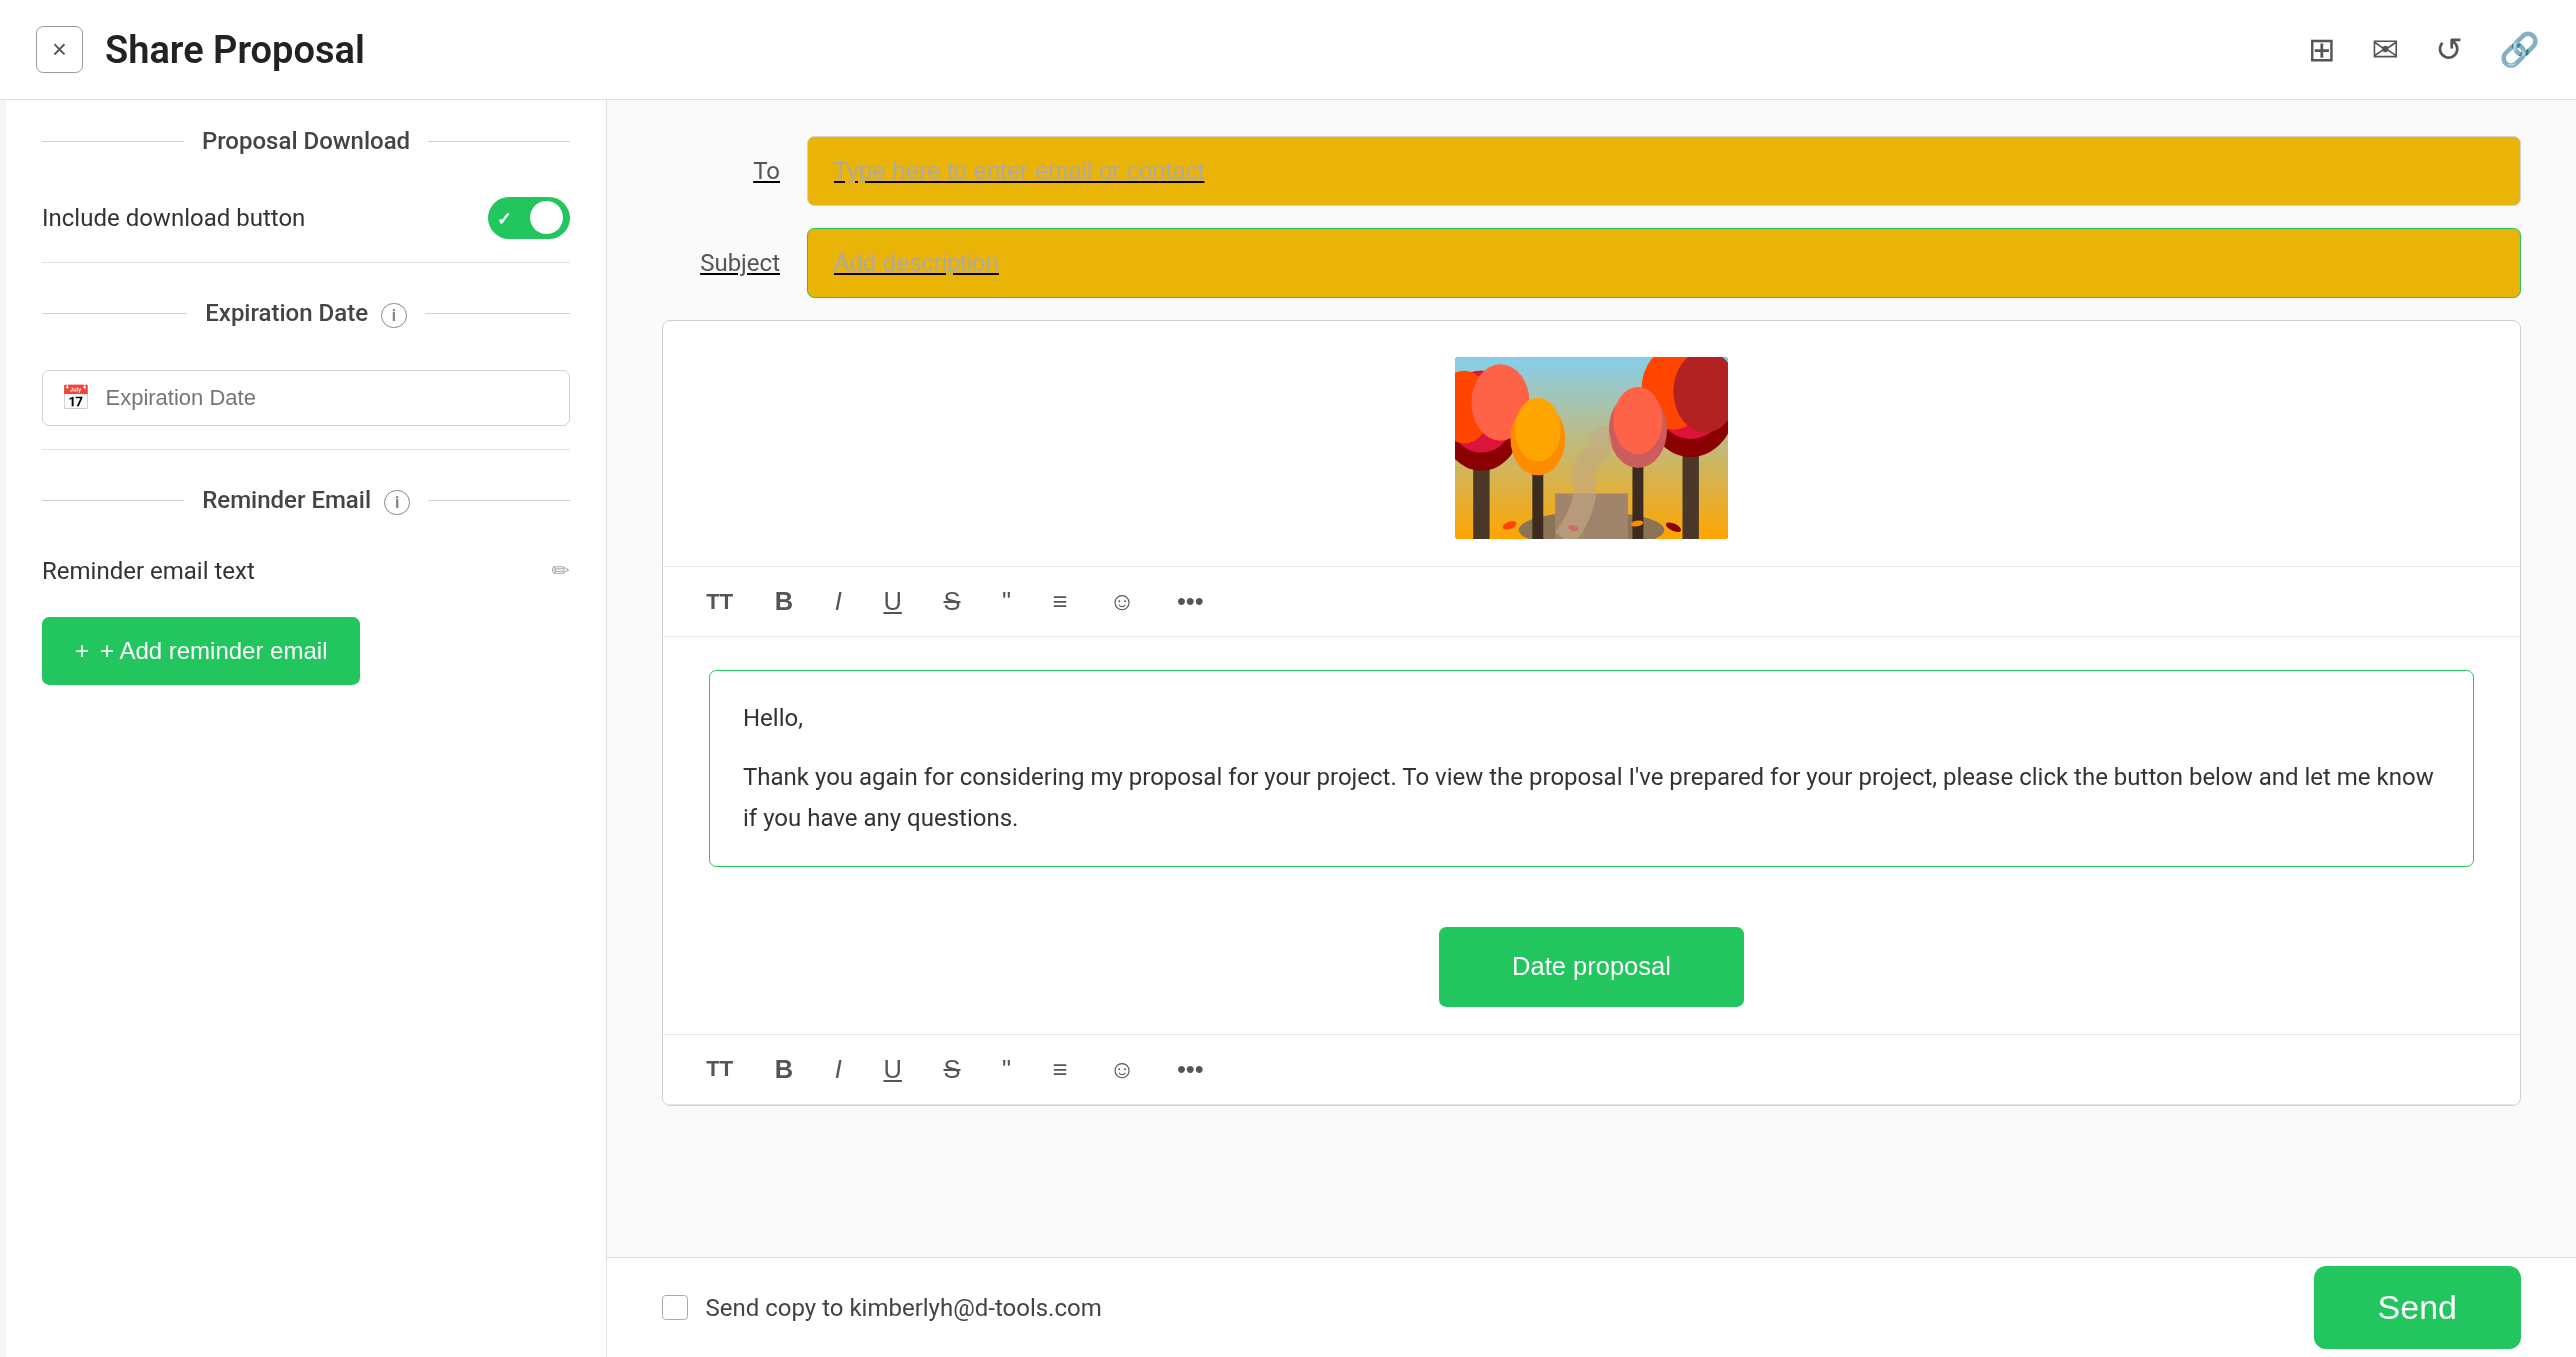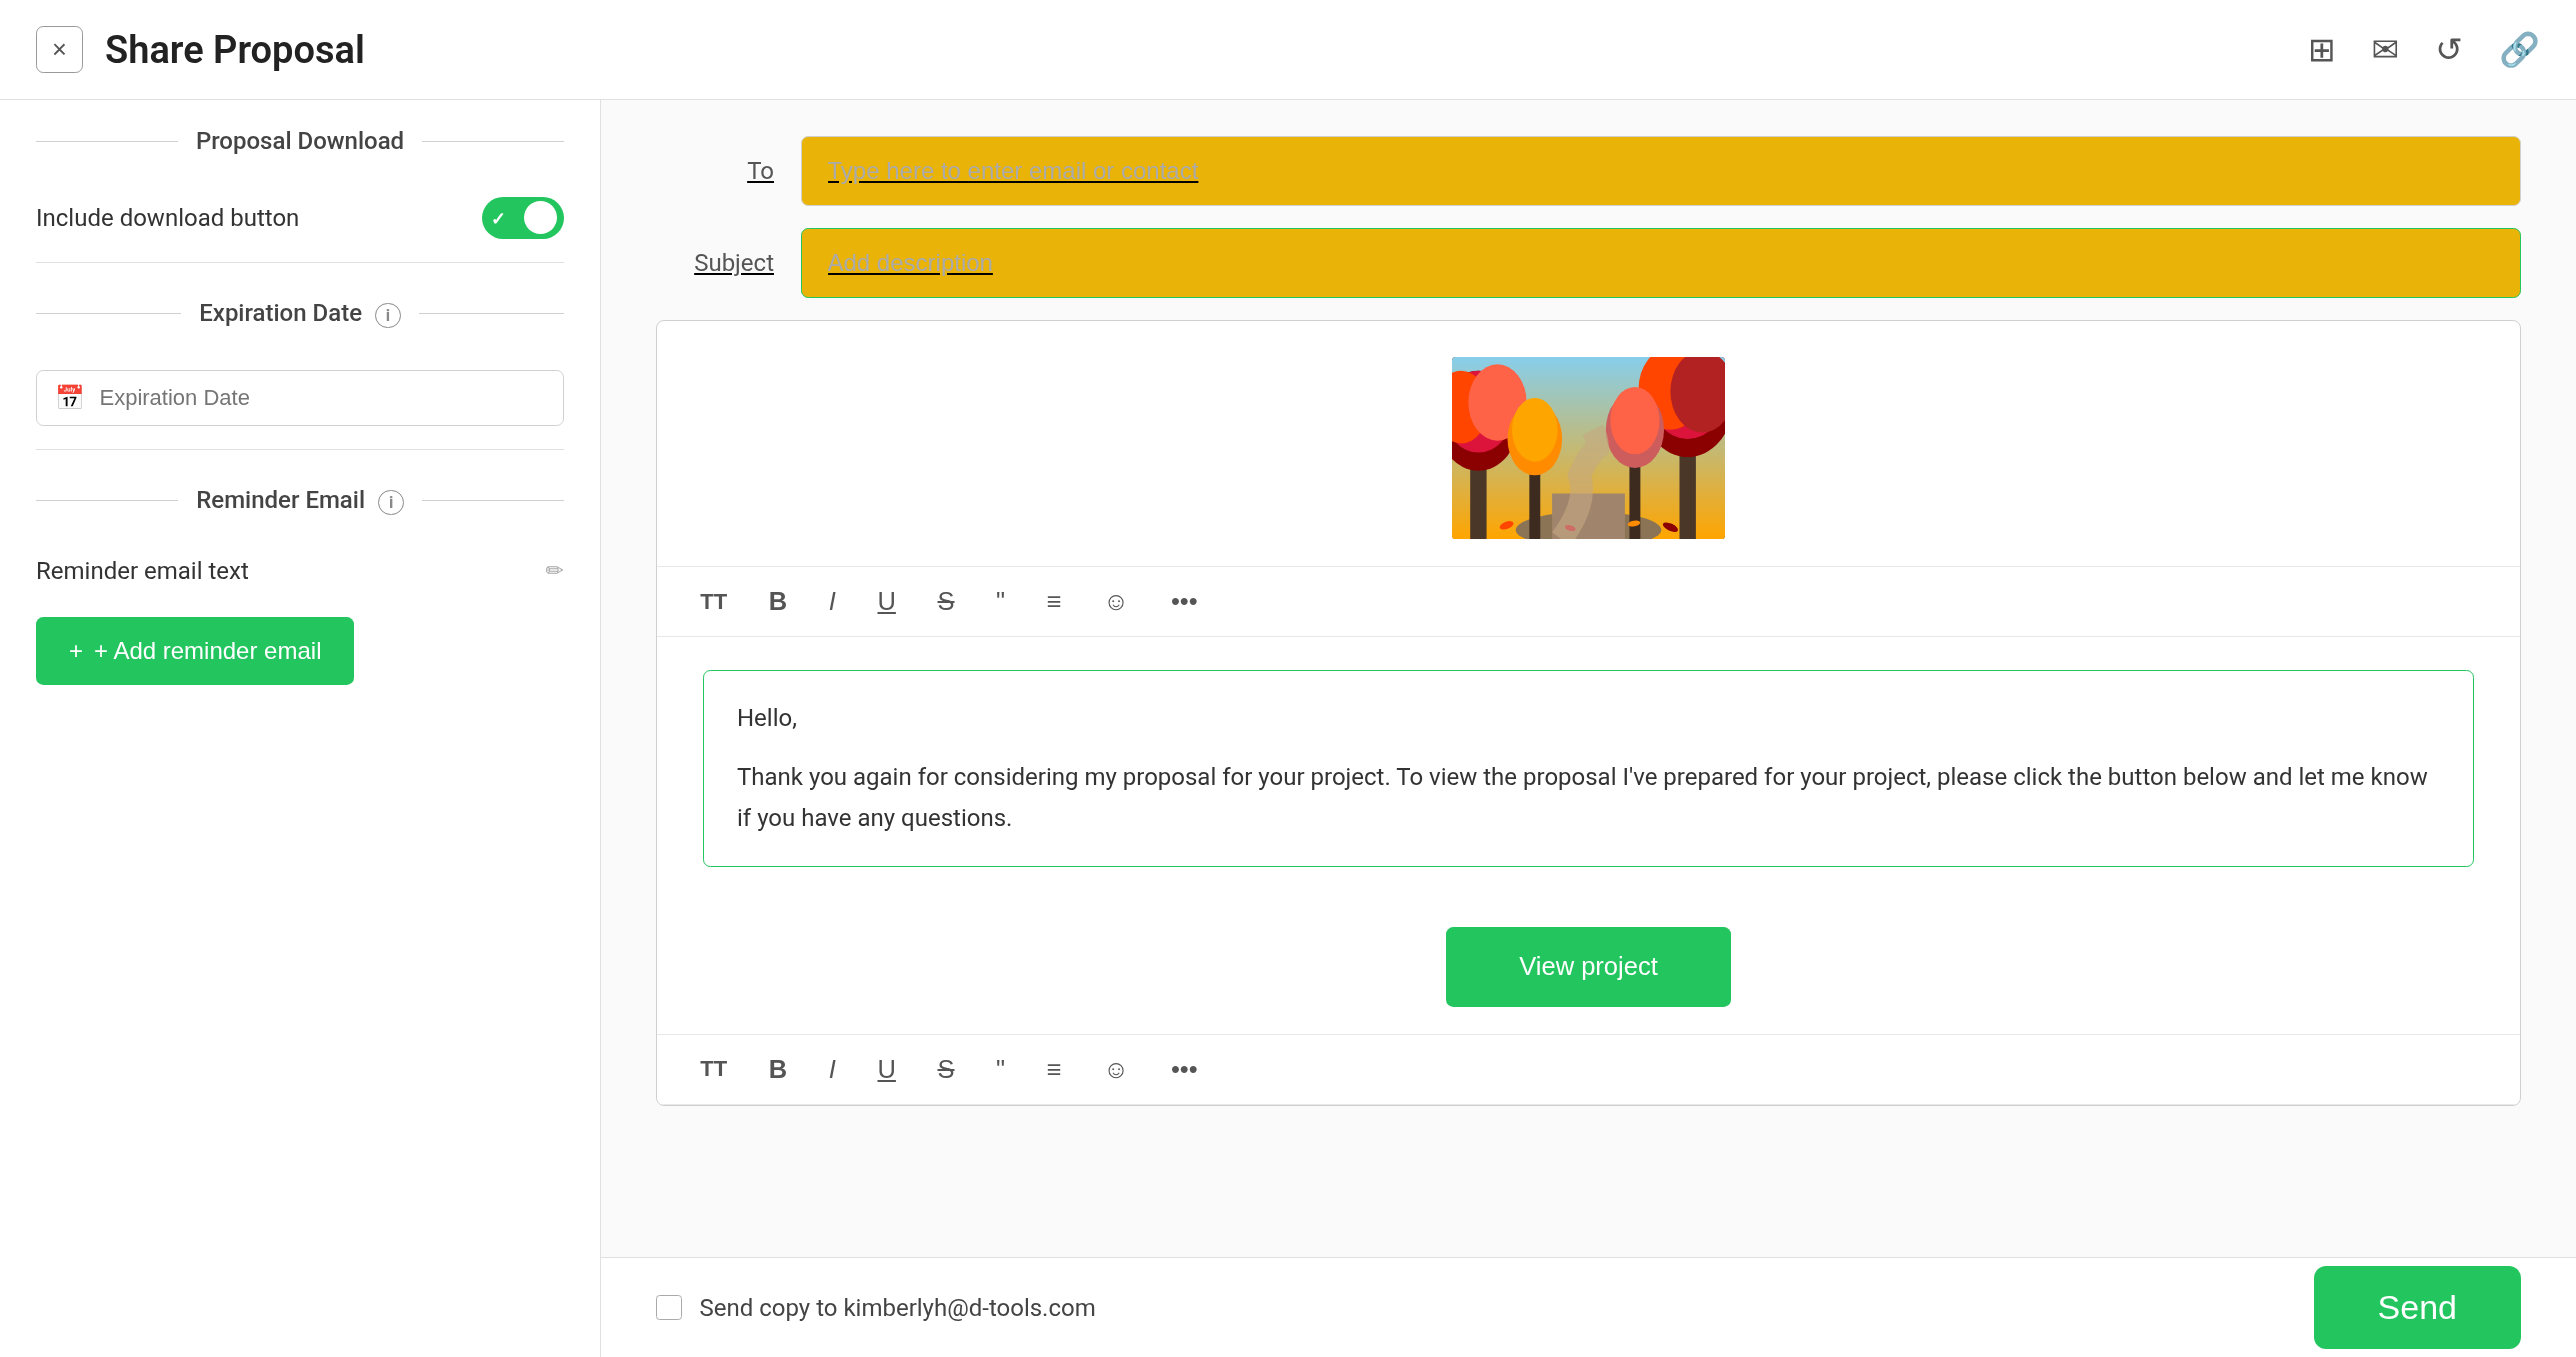--- a/index.html
+++ b/index.html
@@ -70,20 +70,21 @@
     }
 
     
     .sidebar {
       width: 601px;
       background: #fff;
       border-right: 0.9px solid #e0e0e0;
       padding: 0;
       overflow-y: auto;
       flex-shrink: 0;
+      margin-left: 6px;
     }
 
     .sidebar-section-header {
       display: flex;
       align-items: center;
       padding: 27px 36px;
       gap: 0;
     }
     .sidebar-section-header .line {
       flex: 1;
@@ -575,21 +576,21 @@
         </div>
 
         <div class="email-text-area">
           <div class="email-text-box" contenteditable="true" style="">
             <p>Hello,</p>
             <p>Thank you again for considering my proposal for your project. To view the proposal I've prepared for your project, please click the button below and let me know if you have any questions.</p>
           </div>
         </div>
 
         <div class="view-proposal-area">
-          <button class="view-proposal-btn">View project</button>
+          <button class="view-proposal-btn">Date proposal</button>
         </div>
 
         <div class="toolbar">
           <button class="toolbar-btn">
             <span style="font-size:22px; font-weight:bold;">TT</span>
           </button>
           <button class="toolbar-btn">
             <span style="font-weight:bold; font-size:25.5px;">B</span>
           </button>
           <button class="toolbar-btn">

